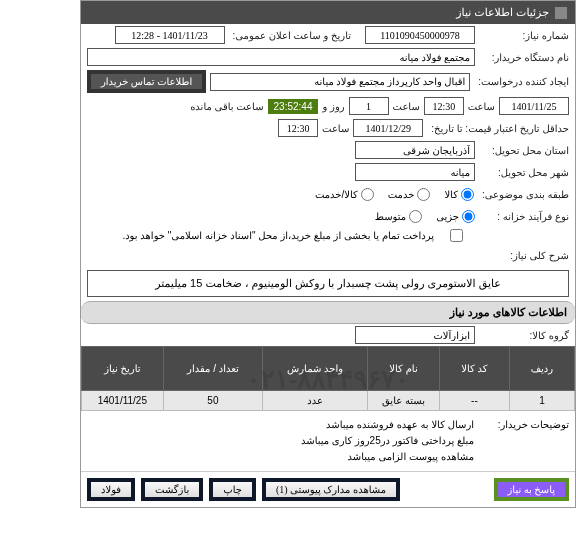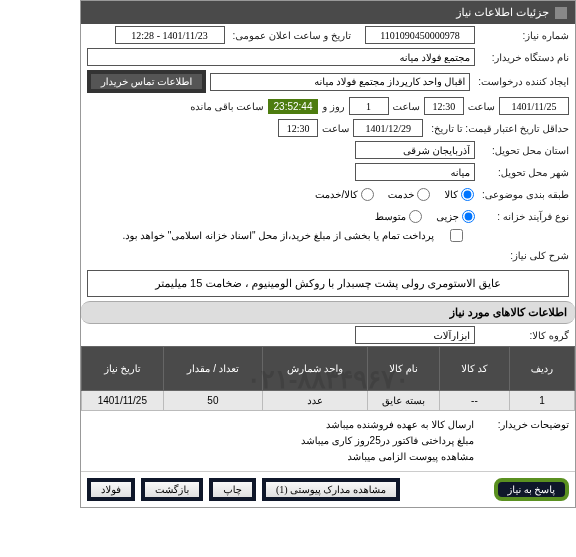--- a/index.html
+++ b/index.html
@@ -8,21 +8,21 @@
 .panel-header { background: #4a4a4a; color: #fff; padding: 5px 8px; font-size: 11px; display: flex; align-items: center; gap: 6px; }
 .panel-header .icon { width: 12px; height: 12px; background: #888; display: inline-block; }
 .form-row { display: flex; align-items: center; padding: 2px 6px; min-height: 22px; gap: 4px; }
 .form-label { font-size: 10px; color: #222; white-space: nowrap; min-width: 90px; text-align: right; padding-left: 4px; }
 .form-input { border: 1px solid #555; background: #fff; font-size: 10px; padding: 2px 4px; height: 18px; text-align: center; font-family: Tahoma; }
 .form-input.wide { flex: 1; text-align: right; }
 .form-input.w110 { width: 110px; }
 .form-input.w70 { width: 70px; }
 .form-input.w40 { width: 40px; }
 .btn { background: linear-gradient(#f8f8f8,#e0e0e0); border: 4px solid #0f172a; padding: 2px 10px; font-size: 10px; cursor: pointer; font-family: Tahoma; }
-.btn.green { background: #0f172a; color: #fff; border-color: #5a9020; border-radius: 8px; }
+.btn.green { background: #8b5cf6; color: #fff; border-color: #5a9020; }
 .btn.dark { background: #555; color: #fff; border-color: #333; }
 .radio-group { display: flex; gap: 14px; align-items: center; font-size: 10px; }
 .radio-group label { display: flex; align-items: center; gap: 3px; }
 .checkbox-row { display: flex; align-items: center; gap: 16px; font-size: 10px; padding: 2px 6px; }
 .section-header { background: #ddd; padding: 4px 8px; border-top: 1px solid #aaa; border-bottom: 1px solid #aaa; font-size: 11px; font-weight: bold; border-radius: 9px; }
 .desc-box { border: 1px solid #555; margin: 4px 6px; padding: 6px; font-size: 11px; text-align: center; background: #fff; }
 table.data { width: 100%; border-collapse: collapse; font-size: 10px; }
 table.data th { background: #4a4a4a; color: #fff; padding: 16px; border: 1px solid #666; font-weight: normal; }
 table.data td { background: #e8e8e8; padding: 4px; border: 1px solid #bbb; text-align: center; }
 .notes { font-size: 10px; padding: 6px; line-height: 1.6; display: flex; }

